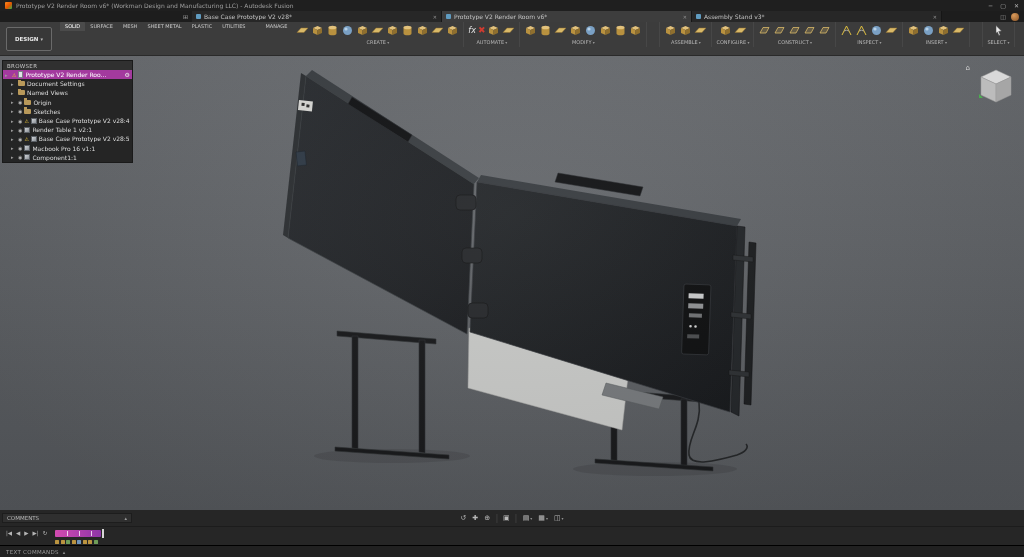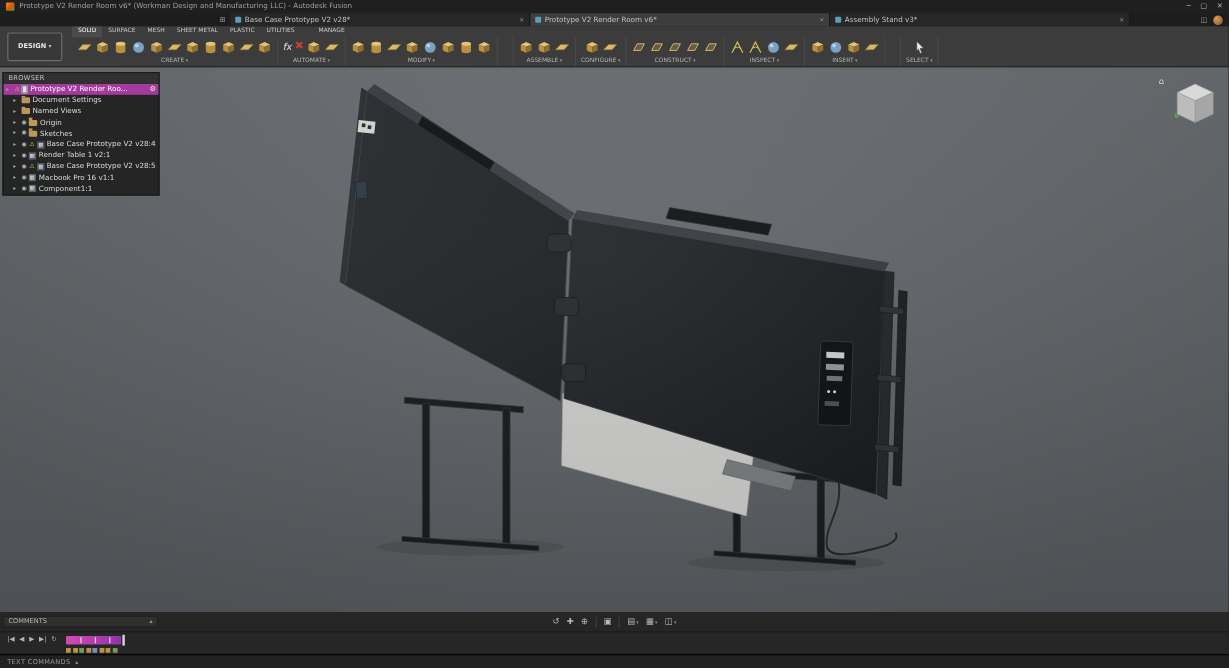--- a/index.html
+++ b/index.html
@@ -23,21 +23,21 @@
 .dlabel{font-size:6px;color:#c3c3c3;white-space:nowrap;overflow:hidden;text-overflow:ellipsis;flex:1}
 .dclose{font-size:5px;color:#8f8f8f}
 .tab-tail{margin-left:auto;display:flex;align-items:center;gap:5px;padding-right:5px}
 .tglyph{font-size:6px;color:#9f9f9f}
 .avatar{width:8px;height:8px;border-radius:50%;background:radial-gradient(circle at 35% 30%,#d99a5b,#8a5426)}
 
 
 .toolbar{position:absolute;left:0;top:22px;width:100%;height:34px;background:#3c3c3c;border-bottom:1px solid #2a2a2a;z-index:30}
 .design-btn{position:absolute;left:6px;top:5px;width:46px;height:24px;background:#383838;border:1px solid #6a6a6a;border-radius:2px;display:flex;align-items:center;justify-content:center;font-size:5.5px;color:#e8e8e8;font-weight:bold;gap:2px}
 .design-btn::after{content:"▾";color:#bdbdbd;font-size:5px}
-.ribbon{margin-left:60px;height:100%;display:flex;flex-direction:column}
+.ribbon{margin-left:60px;height:100%;display:flex;flex-direction:row}
 .rtabs{display:flex;height:9px;align-items:flex-end}
 .rtab{font-size:5px;color:#c9c9c9;padding:1px 5px;line-height:7px}
 .rtab.active{background:#4b4b4b;color:#fff;border-radius:1px 1px 0 0}
 .rtab.gap{margin-left:10px}
 .rgroups{display:flex;height:25px}
 .tgroup{display:flex;flex-direction:column;align-items:center;justify-content:flex-start;padding:1px 4px 0 4px;border-right:1px solid #474747}
 .tgroup.gapL{margin-left:12px;border-left:1px solid #474747}
 .ticons{display:flex;gap:2px;align-items:center;height:15px}
 .ti{width:13px;height:13px}
 .glabel{font-size:5px;color:#b5b5b5;margin-top:1px;white-space:nowrap}

